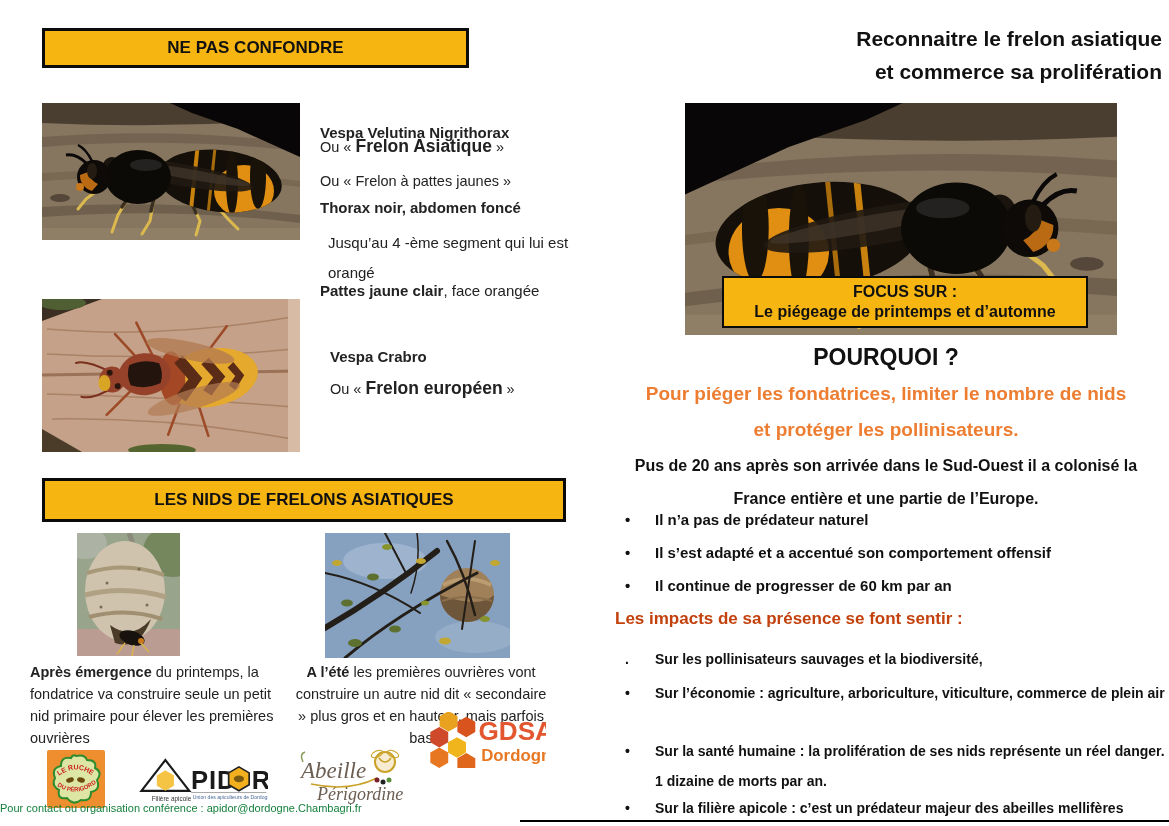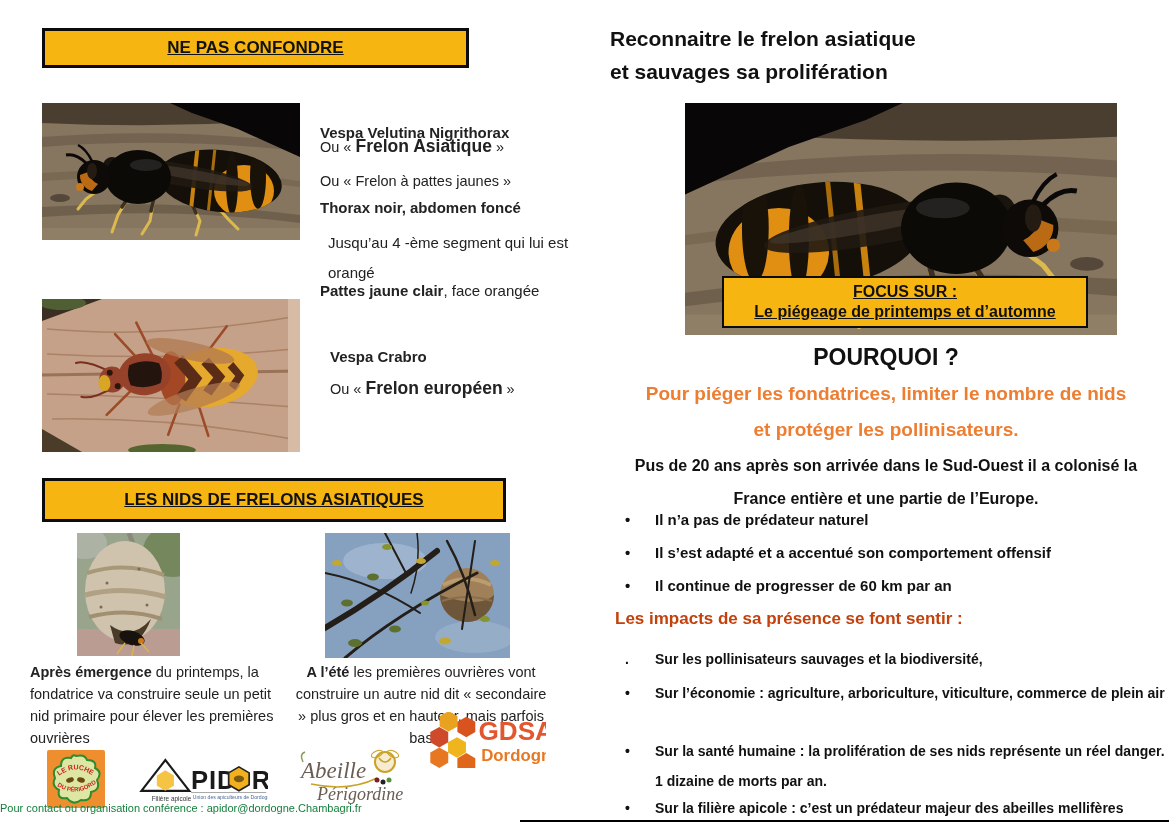--- a/index.html
+++ b/index.html
@@ -1,35 +1,35 @@
 <!DOCTYPE html>
 <html><head>
 <meta charset="utf-8">
 <style>
   html,body{margin:0;padding:0;background:#fff;}
   .page{position:relative;width:1169px;height:826px;background:#ffffff;overflow:hidden;
         font-family:"Liberation Sans",sans-serif;color:#1a1a1a;}
   
   .banner{position:absolute;background:#F7B512;border:3px solid #0b0b0b;
           display:flex;flex-direction:column;align-items:center;justify-content:center;
-          font-weight:bold;color:#111;text-align:center;box-sizing:border-box;text-decoration:underline;}
+          font-weight:bold;color:#111;text-align:center;box-sizing:border-box;}
   .banner1{left:42px;top:28px;width:427px;height:40px;font-size:17px;}
-  .banner2{left:42px;top:478px;width:464px;height:44px;font-size:17px;}
+  .banner2{left:42px;top:478px;width:524px;height:44px;font-size:17px;}
   .focus-banner{left:722px;top:276px;width:366px;height:52px;font-size:16px;line-height:20px;border-width:2px;}
   
   .photo{position:absolute;overflow:hidden;}
   .photo svg{display:block;}
   
   .ltx{position:absolute;font-size:14.5px;line-height:20px;color:#222;}
   .b{font-weight:bold;}
   .big-bold{font-weight:bold;font-size:17.5px;}
   .caption{position:absolute;width:258px;font-size:14.5px;line-height:22px;color:#222;}
   .contact{position:absolute;left:0;top:802px;width:560px;text-align:left;font-size:11px;color:#15803d;}
   
-  .rtitle{position:absolute;left:610px;top:22px;width:552px;text-align:left;
+  .rtitle{position:absolute;left:610px;top:22px;width:552px;text-align:right;
           font-weight:bold;font-size:21px;line-height:33px;color:#111;}
   .pourquoi{position:absolute;left:610px;top:344px;width:552px;text-align:center;
             font-weight:bold;font-size:23px;color:#111;}
   .orange{position:absolute;left:610px;top:376px;width:552px;text-align:center;
           font-weight:bold;font-size:19px;line-height:36px;color:#ED7D31;white-space:nowrap;}
   .intro{position:absolute;left:610px;top:449px;width:552px;text-align:center;
          font-weight:bold;font-size:16px;line-height:33px;color:#111;white-space:nowrap;}
   .bullet,.impact{position:absolute;left:610px;width:560px;padding-left:45px;box-sizing:border-box;
           font-weight:bold;color:#111;}
   .bullet{font-size:15px;}
@@ -299,21 +299,21 @@
       <polygon points="45,44 54.6,49.5 54.6,60.5 45,66 35.4,60.5 35.4,49.5" fill="#E0661C"></polygon>
       <text x="58" y="30" font-size="28" font-weight="bold" fill="#E2572F">GDSA</text>
       <text x="61" y="52" font-size="18" font-weight="bold" fill="#E87722">Dordogne</text>
     </svg>
   </div>
 
   <div class="contact">Pour contact  ou organisation conférence :  apidor@dordogne.Chambagri.fr</div>
 
   <div class="rtitle">
     <div>Reconnaitre le frelon asiatique</div>
-    <div>et sauvages sa prolifération</div>
+    <div>et commerce sa prolifération</div>
   </div>
 
   <div class="photo" style="left:685px;top:103px;">
     <svg width="432" height="232" viewBox="0 0 258 137" preserveAspectRatio="none">
       <use href="#hornet-scene" transform="translate(258 0) scale(-1 1)"></use>
     </svg>
   </div>
 
   <div class="banner focus-banner">
     <div>FOCUS SUR :</div>

